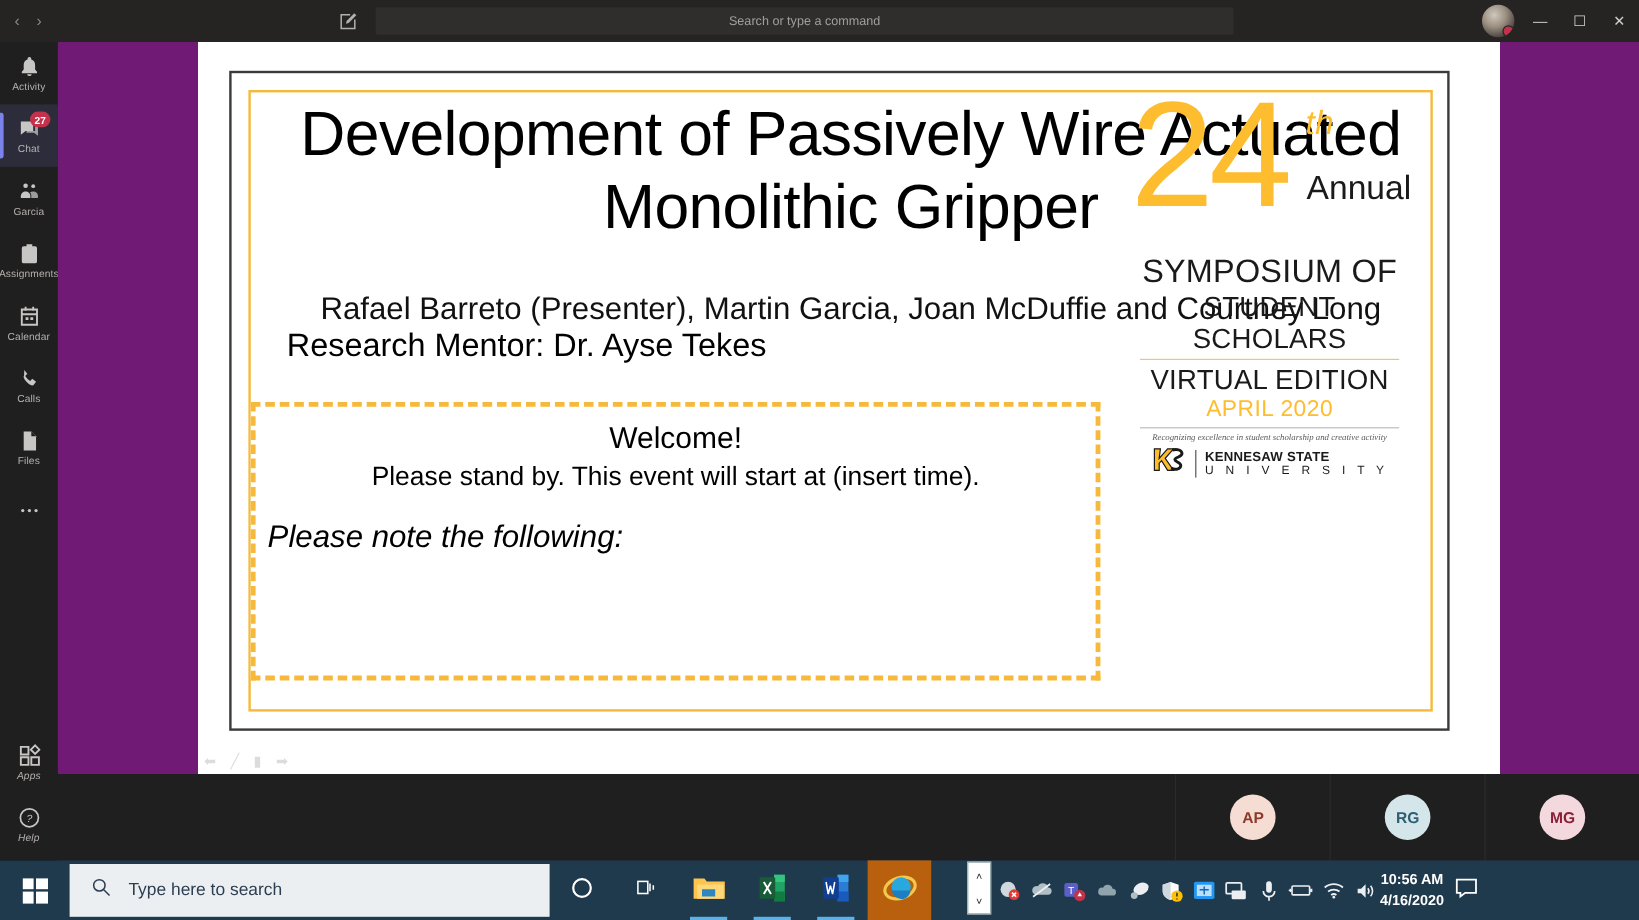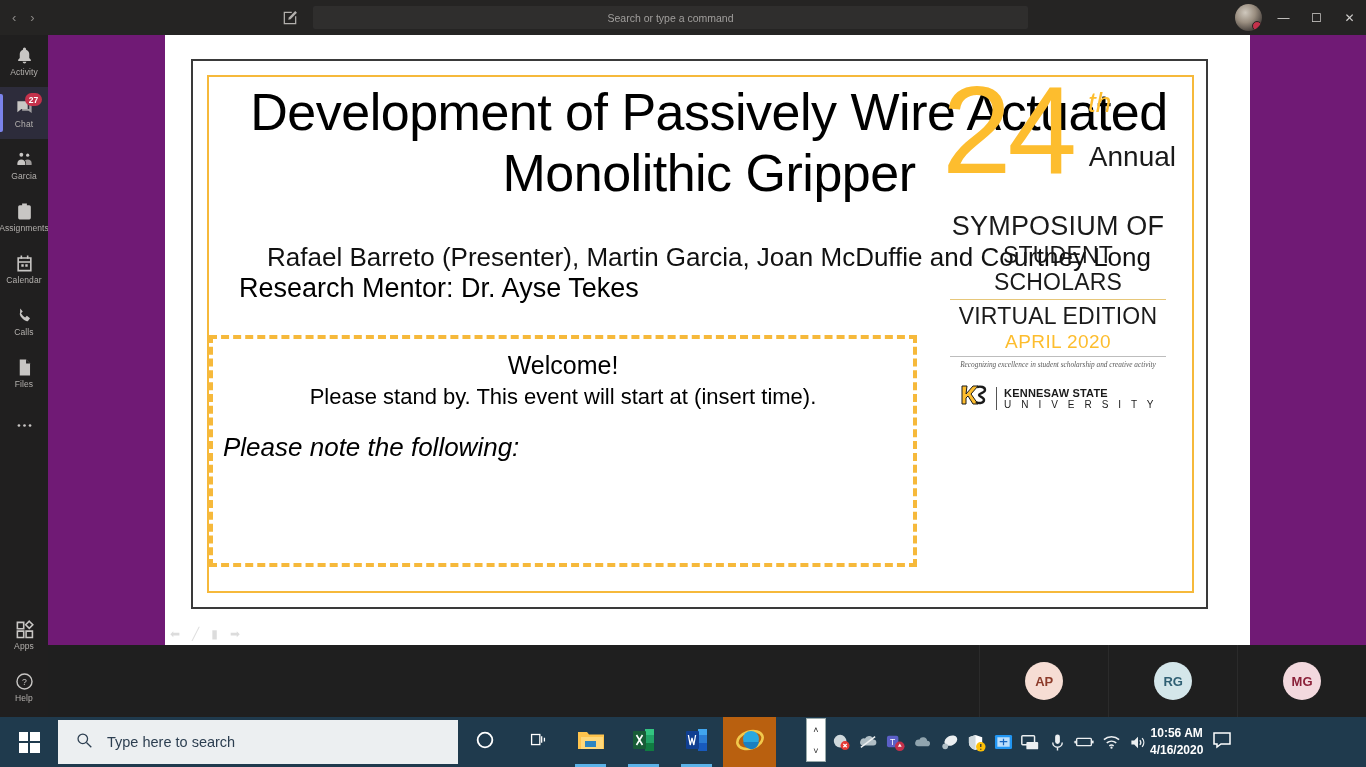--- a/index.html
+++ b/index.html
@@ -61,21 +61,21 @@
   }
   .rail-ico { height: 20px; display: flex; align-items: center; justify-content: center; }
   .rail-ico svg { width: 19px; height: 19px; fill: #c8c6c4; }
   .rail-lbl { font-size: 8.5px; margin-top: 2px; color: #b3b0ad; letter-spacing: .1px; }
   .badge {
     position: absolute; left: 25px; top: 6px; min-width: 17px; height: 13px;
     background: #c4314b; color: #fff; font-size: 8.5px; font-weight: bold;
     border-radius: 7px; display: flex; align-items: center; justify-content: center;
     padding: 0 3px;
   }
-  .rail-bottom { position: absolute; bottom: 4px; width: 48px; }
+  .rail-bottom { position: absolute; bottom: 4px; width: 48px; font-style: italic; }
 
   
   .stage {
     position: absolute; left: 48px; top: 35px; width: 1318px; height: 682px;
     background: #701a75;
   }
   .slide-wrap {
     position: absolute; left: 117px; top: 0px; width: 1085px; height: 612px;
     background: #fff;
   }
@@ -135,21 +135,21 @@
     position: absolute; right: 0px; top: 64px;
     font-size: 28px; color: #1a1a1a;
   }
   .logo-l1 { font-size: 27px; color: #1a1a1a; letter-spacing: .2px; margin-top: 4px; }
   .logo-l2 { font-size: 23px; color: #1a1a1a; letter-spacing: .2px; }
   .logo-rule { height: 1px; background: #e7c77a; margin: 3px 10px; }
   .logo-l3 { font-size: 23px; color: #1a1a1a; letter-spacing: .2px; }
   .logo-l4 { font-size: 19px; color: #FDBD2E; letter-spacing: .4px; margin-top: 1px; }
   .logo-rule2 { height: 1px; background: #bdbdbd; margin: 3px 10px 0; }
   .logo-tag { font-size: 7.3px; font-style: italic; color: #5a5a5a; font-family: "Liberation Serif", serif; margin-top: 3px; }
-  .ksu { display: flex; align-items: center; justify-content: center; gap: 7px; margin-top: 14px; }
+  .ksu { display: flex; align-items: center; justify-content: center; gap: 7px; margin-top: 2px; }
   .ksu-txt { text-align: left; border-left: 1.5px solid #555; padding-left: 7px; }
   .ksu-1 { font-size: 11px; font-weight: bold; color: #1a1a1a; letter-spacing: .2px; }
   .ksu-2 { font-size: 10px; color: #1a1a1a; letter-spacing: 3.6px; }
 
   .pres-ctrls {
     position: absolute; left: 5px; bottom: 6px; display: flex; gap: 12px;
     opacity: .18;
   }
   .pres-ctrls span { font-size: 12px; color: #444; cursor: pointer; }
 

